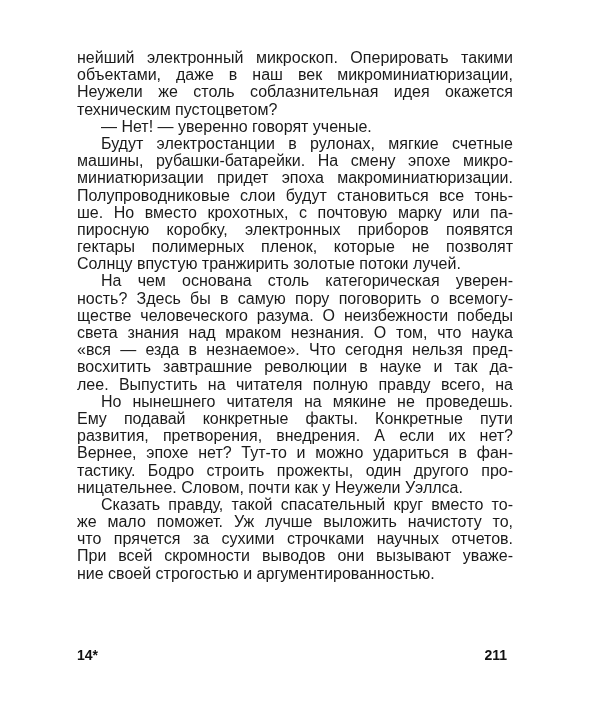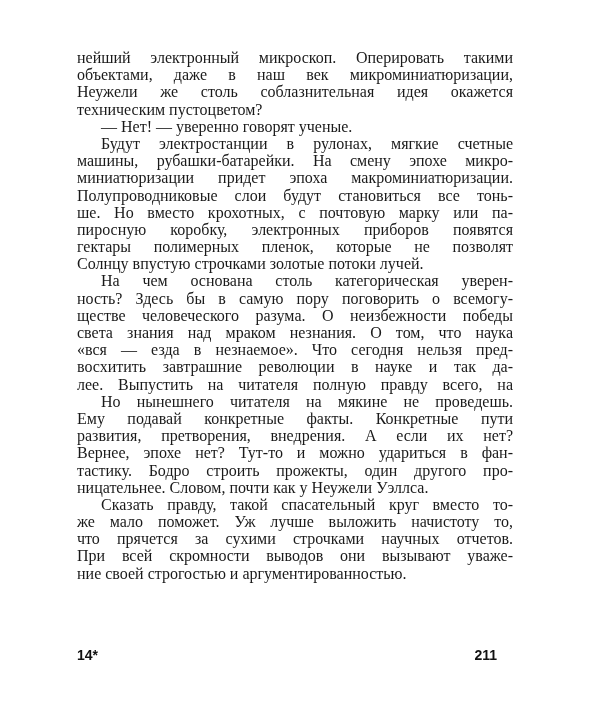--- a/index.html
+++ b/index.html
@@ -11,21 +11,21 @@
       width: 600px;
       height: 721px;
       position: relative;
       overflow: hidden;
     }
     .page {
       position: absolute;
       left: 77px;
       top: 49px;
       width: 436px;
-      font-family: Liberation Serif, serif;
+      font-family: Liberation Sans, sans-serif;
       color: #1a1a1a;
       font-size: 16px;
       line-height: 17.2px;
     }
     .line {
       display: block;
       white-space: nowrap;
       text-align: justify;
       text-align-last: justify;
       height: 17.2px;
@@ -47,42 +47,42 @@
       font-size: 14px;
       color: #111;
     }
     .footer .sig {
       position: absolute;
       left: 0;
       top: 0;
     }
     .footer .pnum {
       position: absolute;
-      right: 16px;
+      right: 6px;
       top: 0;
       text-align: center;
     }
   </style>
 </head>
 <body>
 
 <div class="page" id="page-body">
     <span class="line">нейший электронный микроскоп. Оперировать такими</span>
     <span class="line">объектами, даже в наш век микроминиатюризации,</span>
     <span class="line">Неужели же столь соблазнительная идея окажется</span>
     <span class="line last">техническим пустоцветом?</span>
     <span class="line indent last">— Нет! — уверенно говорят ученые.</span>
     <span class="line indent">Будут электростанции в рулонах, мягкие счетные</span>
     <span class="line">машины, рубашки-батарейки. На смену эпохе микро-</span>
     <span class="line">миниатюризации придет эпоха макроминиатюризации.</span>
     <span class="line">Полупроводниковые слои будут становиться все тонь-</span>
     <span class="line">ше. Но вместо крохотных, с почтовую марку или па-</span>
     <span class="line">пиросную коробку, электронных приборов появятся</span>
     <span class="line">гектары полимерных пленок, которые не позволят</span>
-    <span class="line last">Солнцу впустую строчками золотые потоки лучей.</span>
+    <span class="line last">Солнцу впустую транжирить золотые потоки лучей.</span>
     <span class="line indent">На чем основана столь категорическая уверен-</span>
     <span class="line">ность? Здесь бы в самую пору поговорить о всемогу-</span>
     <span class="line">ществе человеческого разума. О неизбежности победы</span>
     <span class="line">света знания над мраком незнания. О том, что наука</span>
     <span class="line">«вся — езда в незнаемое». Что сегодня нельзя пред-</span>
     <span class="line">восхитить завтрашние революции в науке и так да-</span>
     <span class="line">лее. Выпустить на читателя полную правду всего, на</span>
     <span class="line indent">Но нынешнего читателя на мякине не проведешь.</span>
     <span class="line">Ему подавай конкретные факты. Конкретные пути</span>
     <span class="line">развития, претворения, внедрения. А если их нет?</span>

